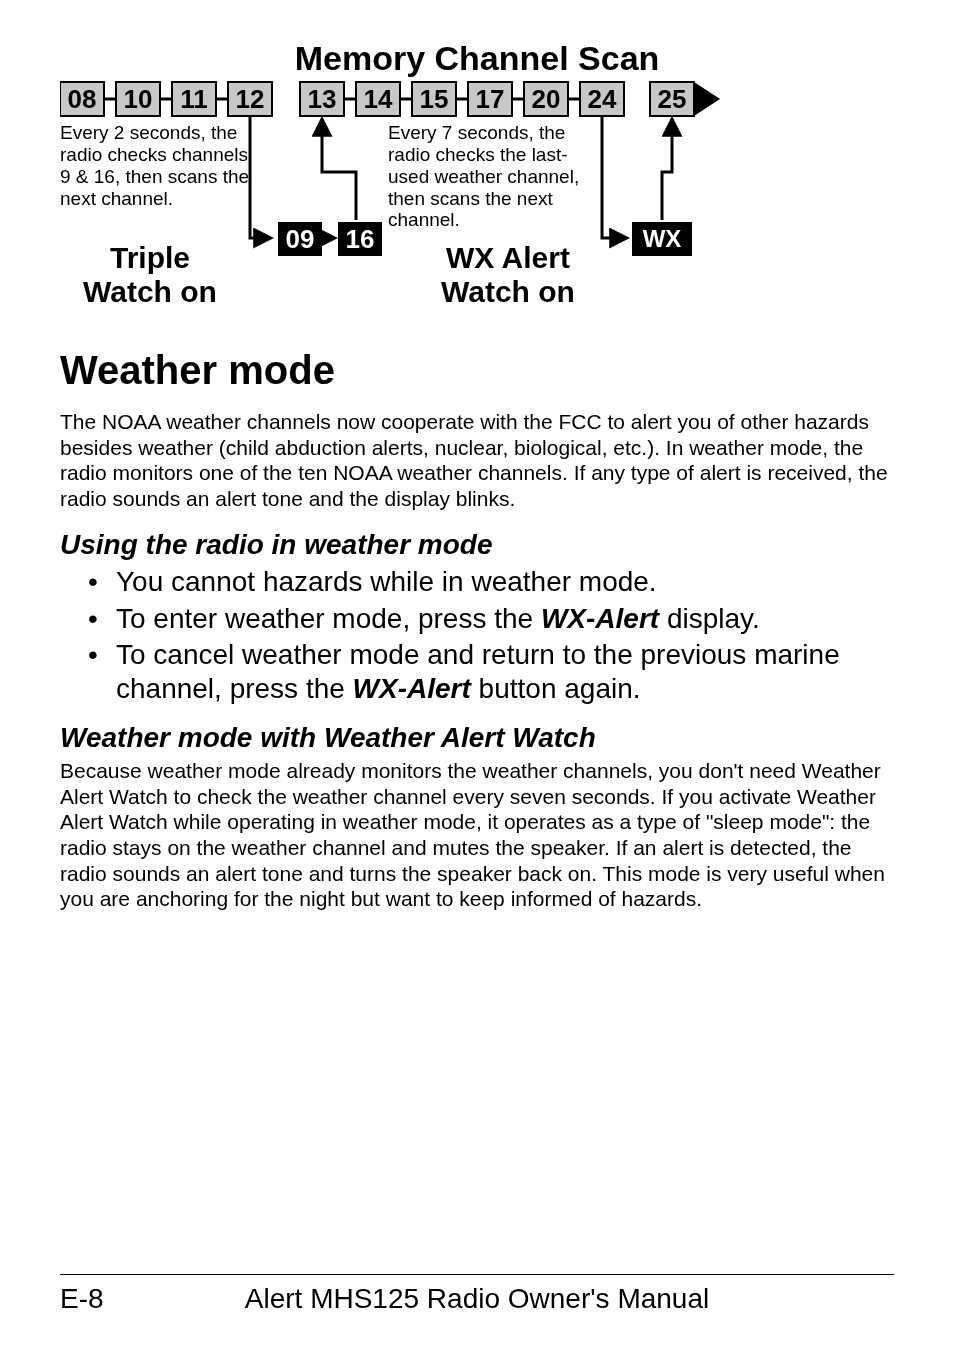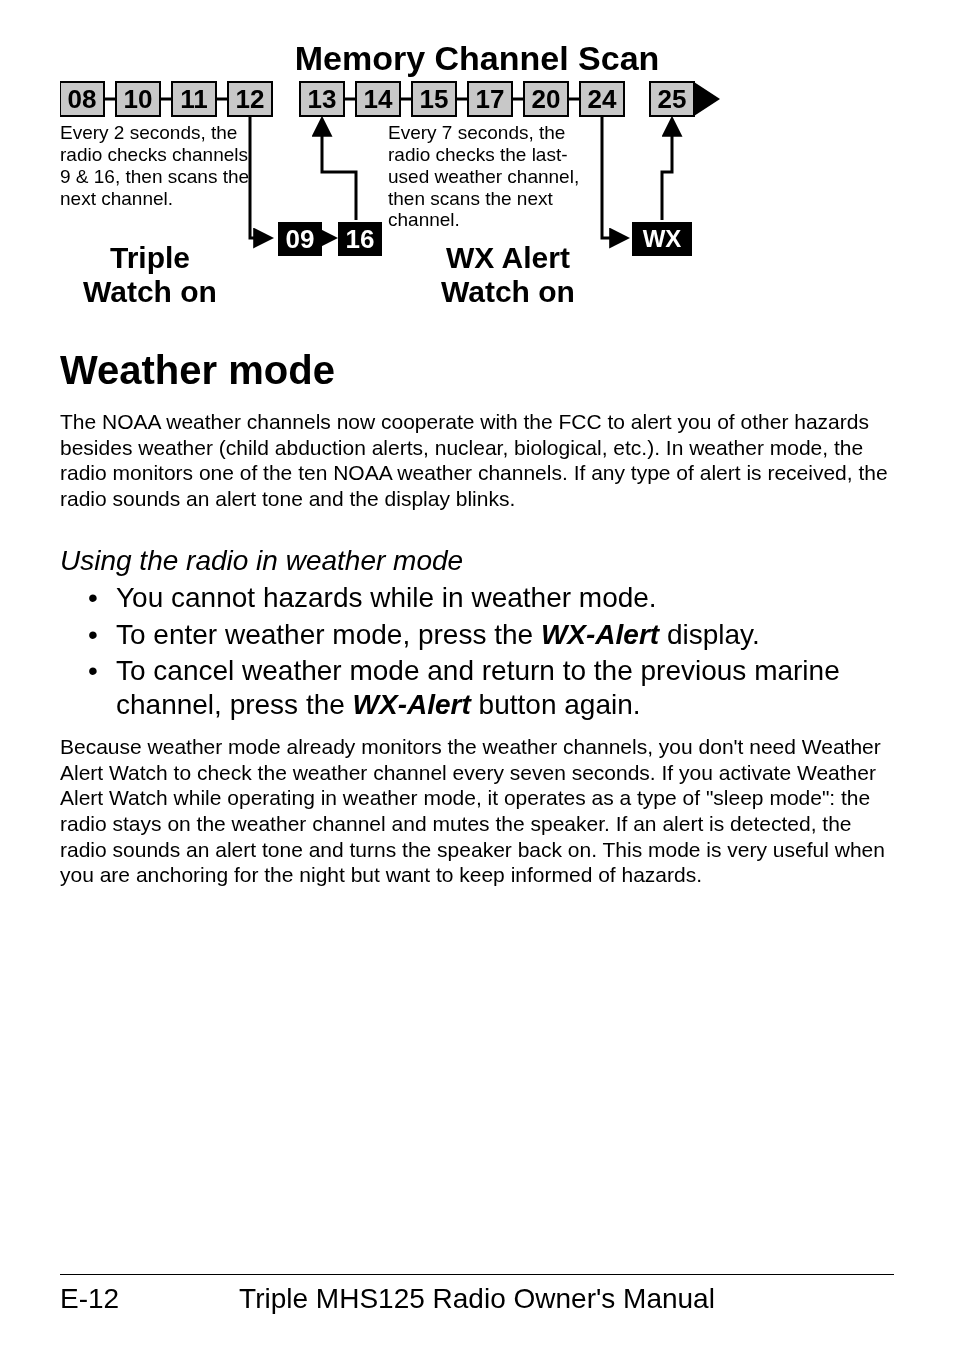--- a/index.html
+++ b/index.html
@@ -4,21 +4,21 @@
 <style>
   * { box-sizing: border-box; margin: 0; padding: 0; }
   html, body { width: 954px; height: 1345px; background: #fff; font-family: Arial, Helvetica, sans-serif; color: #000; }
   .page { padding: 40px 60px 30px 60px; display: flex; flex-direction: column; height: 100%; }
   
   .diagram { margin-bottom: 20px; }
   .diagram svg { display: block; margin: 0 auto; }
   
   .heading-2 { font-weight: 700; font-size: 40px; margin-top: 8px; margin-bottom: 16px; }
   .body-text { font-size: 21px; line-height: 1.22; margin-bottom: 14px; }
-  .heading-3 { font-weight: 400; font-style: italic; font-size: 28px; margin-top: 20px; margin-bottom: 4px; }
+  .heading-3 { font-weight: 700; font-style: italic; font-size: 28px; margin-top: 4px; margin-bottom: 4px; }
   
   ul.bullets { list-style: none; padding-left: 34px; margin-bottom: 10px; }
   ul.bullets li { font-size: 28px; line-height: 1.22; margin-bottom: 2px; position: relative; padding-left: 22px; }
   ul.bullets li::before { content: "•"; position: absolute; left: -6px; top: 0; }
   
   .bold-italic { font-weight: 700; font-style: italic; }
   
   .spacer { flex: 1 1 auto; }
   .footer-line { border-top: 1.5px solid #000; margin-top: 20px; }
   .footer { display: flex; align-items: baseline; padding-top: 8px; }
@@ -146,21 +146,22 @@
   <h2 class="heading-2">Weather mode</h2>
   <p class="body-text">The NOAA weather channels now cooperate with the FCC to alert you of other hazards besides weather (child abduction alerts, nuclear, biological, etc.). In weather mode, the radio monitors one of the ten NOAA weather channels. If any type of alert is received, the radio sounds an alert tone and the display blinks.</p>
 
   <h3 class="heading-3">Using the radio in weather mode</h3>
   <ul class="bullets">
     <li>You cannot hazards while in weather mode.</li>
     <li><span>To enter weather mode, press the </span><span class="bold-italic">WX-Alert</span><span> display.</span></li>
     <li><span>To cancel weather mode and return to the previous marine channel, press the </span><span class="bold-italic">WX-Alert</span><span> button again.</span></li>
   </ul>
 
+  <h3 class="heading-3">Weather mode with Weather Alert Watch</h3>
   <p class="body-text">Because weather mode already monitors the weather channels, you don't need Weather Alert Watch to check the weather channel every seven seconds. If you activate Weather Alert Watch while operating in weather mode, it operates as a type of "sleep mode": the radio stays on the weather channel and mutes the speaker. If an alert is detected, the radio sounds an alert tone and turns the speaker back on. This mode is very useful when you are anchoring for the night but want to keep informed of hazards.</p>
 
   <div class="spacer"></div>
   <div class="footer-line"></div>
   <div class="footer">
-    <div class="pagenum">E-12</div>
-    <div class="doctitle">Triple MHS125 Radio Owner's Manual</div>
+    <div class="pagenum">E-8</div>
+    <div class="doctitle">Alert MHS125 Radio Owner's Manual</div>
   </div>
 </div>
 
 </body></html>

